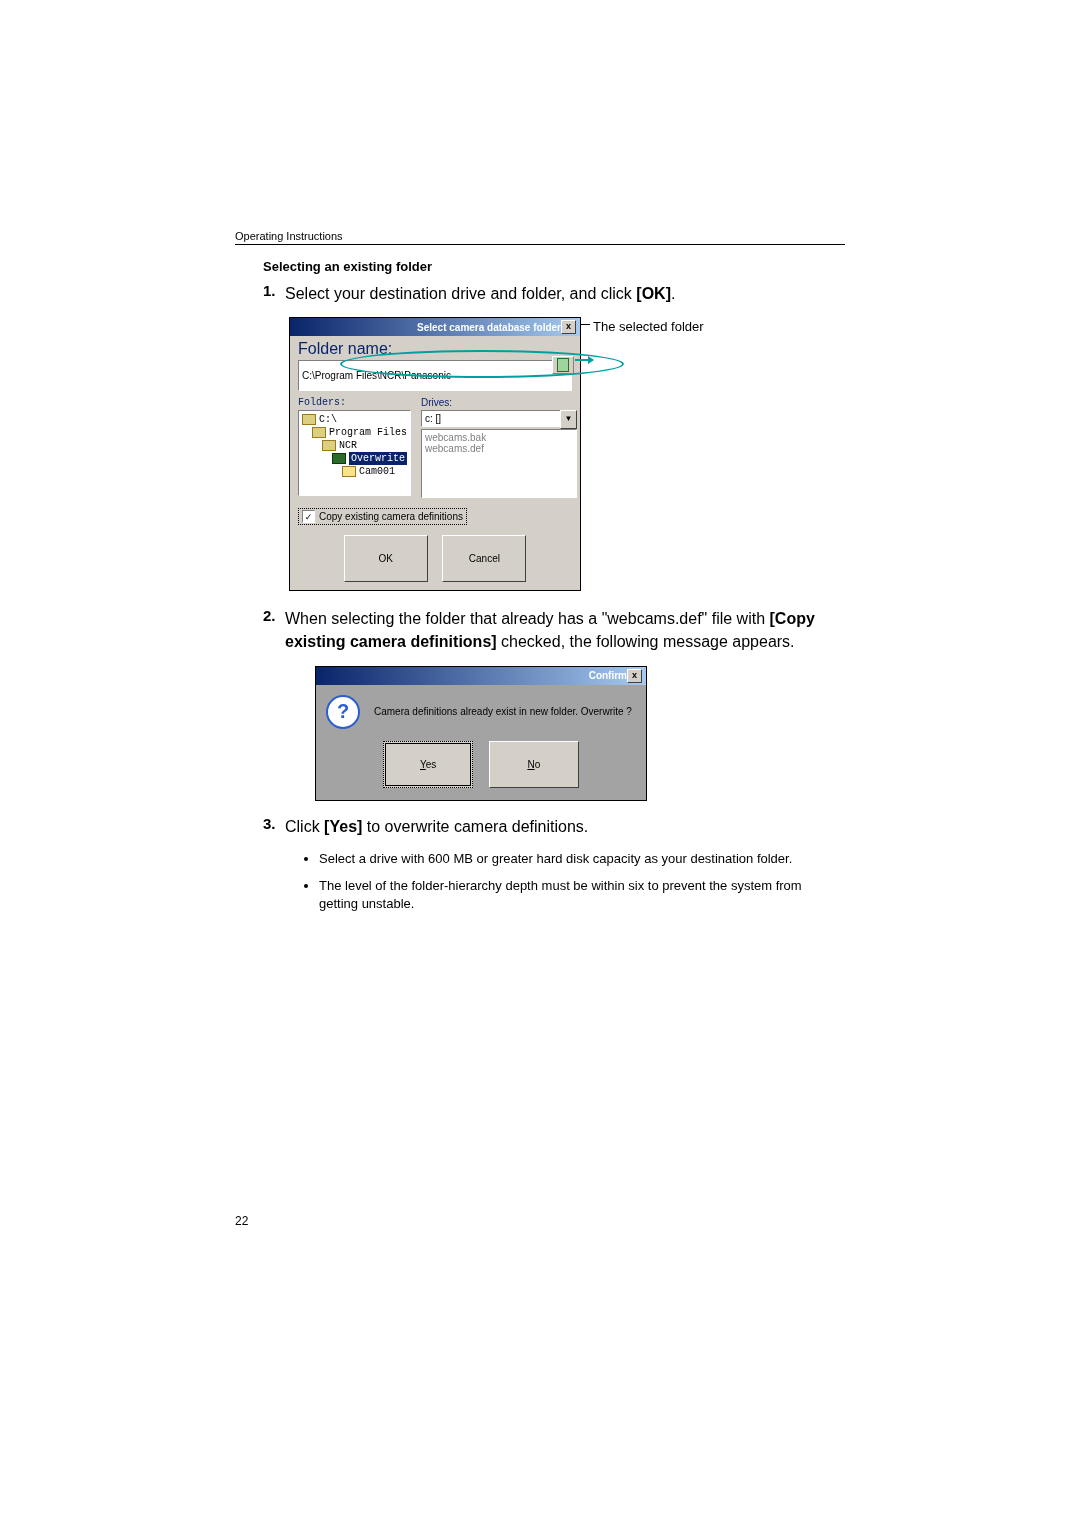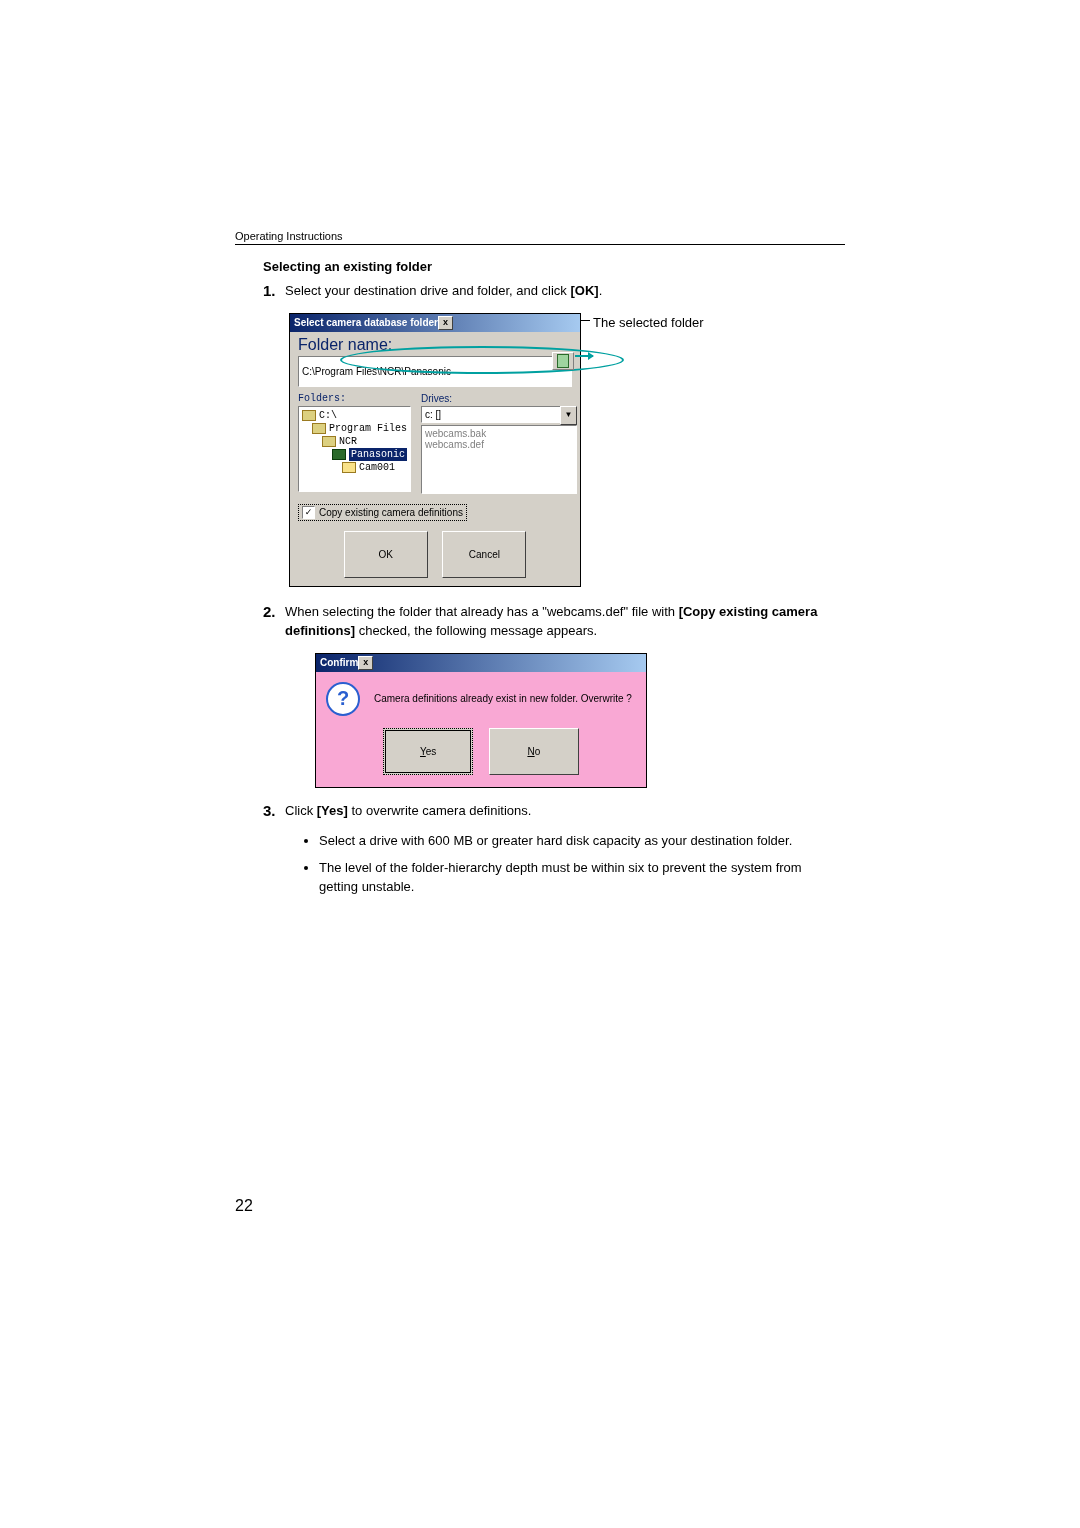--- a/index.html
+++ b/index.html
@@ -35,21 +35,21 @@
     display: flex;
   }
   .step-num {
     font-weight: bold;
     font-size: 15px;
     min-width: 18px;
     margin-right: 4px;
   }
   .step-body {
     flex: 1;
-    font-size: 13px;
+    font-size: 16px;
     line-height: 1.45;
   }
   .bold { font-weight: bold; }
 
   
   .dlg-wrap {
     display: flex;
     margin: 6px 0 16px 54px;
     align-items: flex-start;
   }
@@ -61,21 +61,21 @@
     font-family: Tahoma, Arial, sans-serif;
     font-size: 10px;
   }
   .titlebar {
     background: linear-gradient(to right, #0a246a, #a6caf0);
     color: #fff;
     font-weight: bold;
     font-size: 10px;
     padding: 2px 4px;
     display: flex;
-    justify-content: flex-start;
+    justify-content: flex-end;
     align-items: center;
   }
   .close-btn {
     width: 13px; height: 12px;
     background: #d4d0c8;
     color: #000;
     border: 1px solid #fff;
     border-right-color: #404040;
     border-bottom-color: #404040;
     font-size: 9px;
@@ -229,21 +229,21 @@
     position: absolute;
     left: 290px; top: 6px;
     width: 10px; height: 1px;
     background: #000;
   }
 
   
   .dlg2 {
     width: 330px;
     margin: 10px 0 14px 80px;
-    background: #f9a8d4;
+    background: #a3a3a3;
     border: 1px solid #000;
     font-family: Tahoma, Arial, sans-serif;
   }
   .dlg2 .body {
     padding: 10px 10px 12px 10px;
   }
   .conf-row { display: flex; align-items: center; gap: 14px; }
   .qmark-wrap {
     width: 30px; height: 30px;
     border: 2px solid #2a5fd0;
@@ -272,21 +272,21 @@
     padding: 0;
     list-style: disc;
   }
   ul.notes li {
     font-size: 13px;
     line-height: 1.45;
     margin-bottom: 8px;
     padding-right: 4px;
   }
   .pgnum {
-    font-size: 16px;
+    font-size: 12px;
     margin-top: 300px;
   }
 </style>
 </head>
 <body>
 
 <div class="page">
 
   <div class="hdr-line">Operating Instructions</div>
   <hr class="rule">
@@ -326,21 +326,21 @@
               <div class="tree-item pad1">
                   <span class="fldicon open"></span>
                   <span>Program Files</span>
                 </div>
               <div class="tree-item pad2">
                   <span class="fldicon open"></span>
                   <span>NCR</span>
                 </div>
               <div class="tree-item pad3">
                   <span class="fldicon sel"></span>
-                  <span class="tree-sel">Panasonic</span>
+                  <span class="tree-sel">Overwrite</span>
                 </div>
               <div class="tree-item pad4">
                   <span class="fldicon"></span>
                   <span>Cam001</span>
                 </div>
             </div>
           </div>
           <div class="col-right">
             <div class="col-head">Drives:</div>
             <div class="drive-combo">

